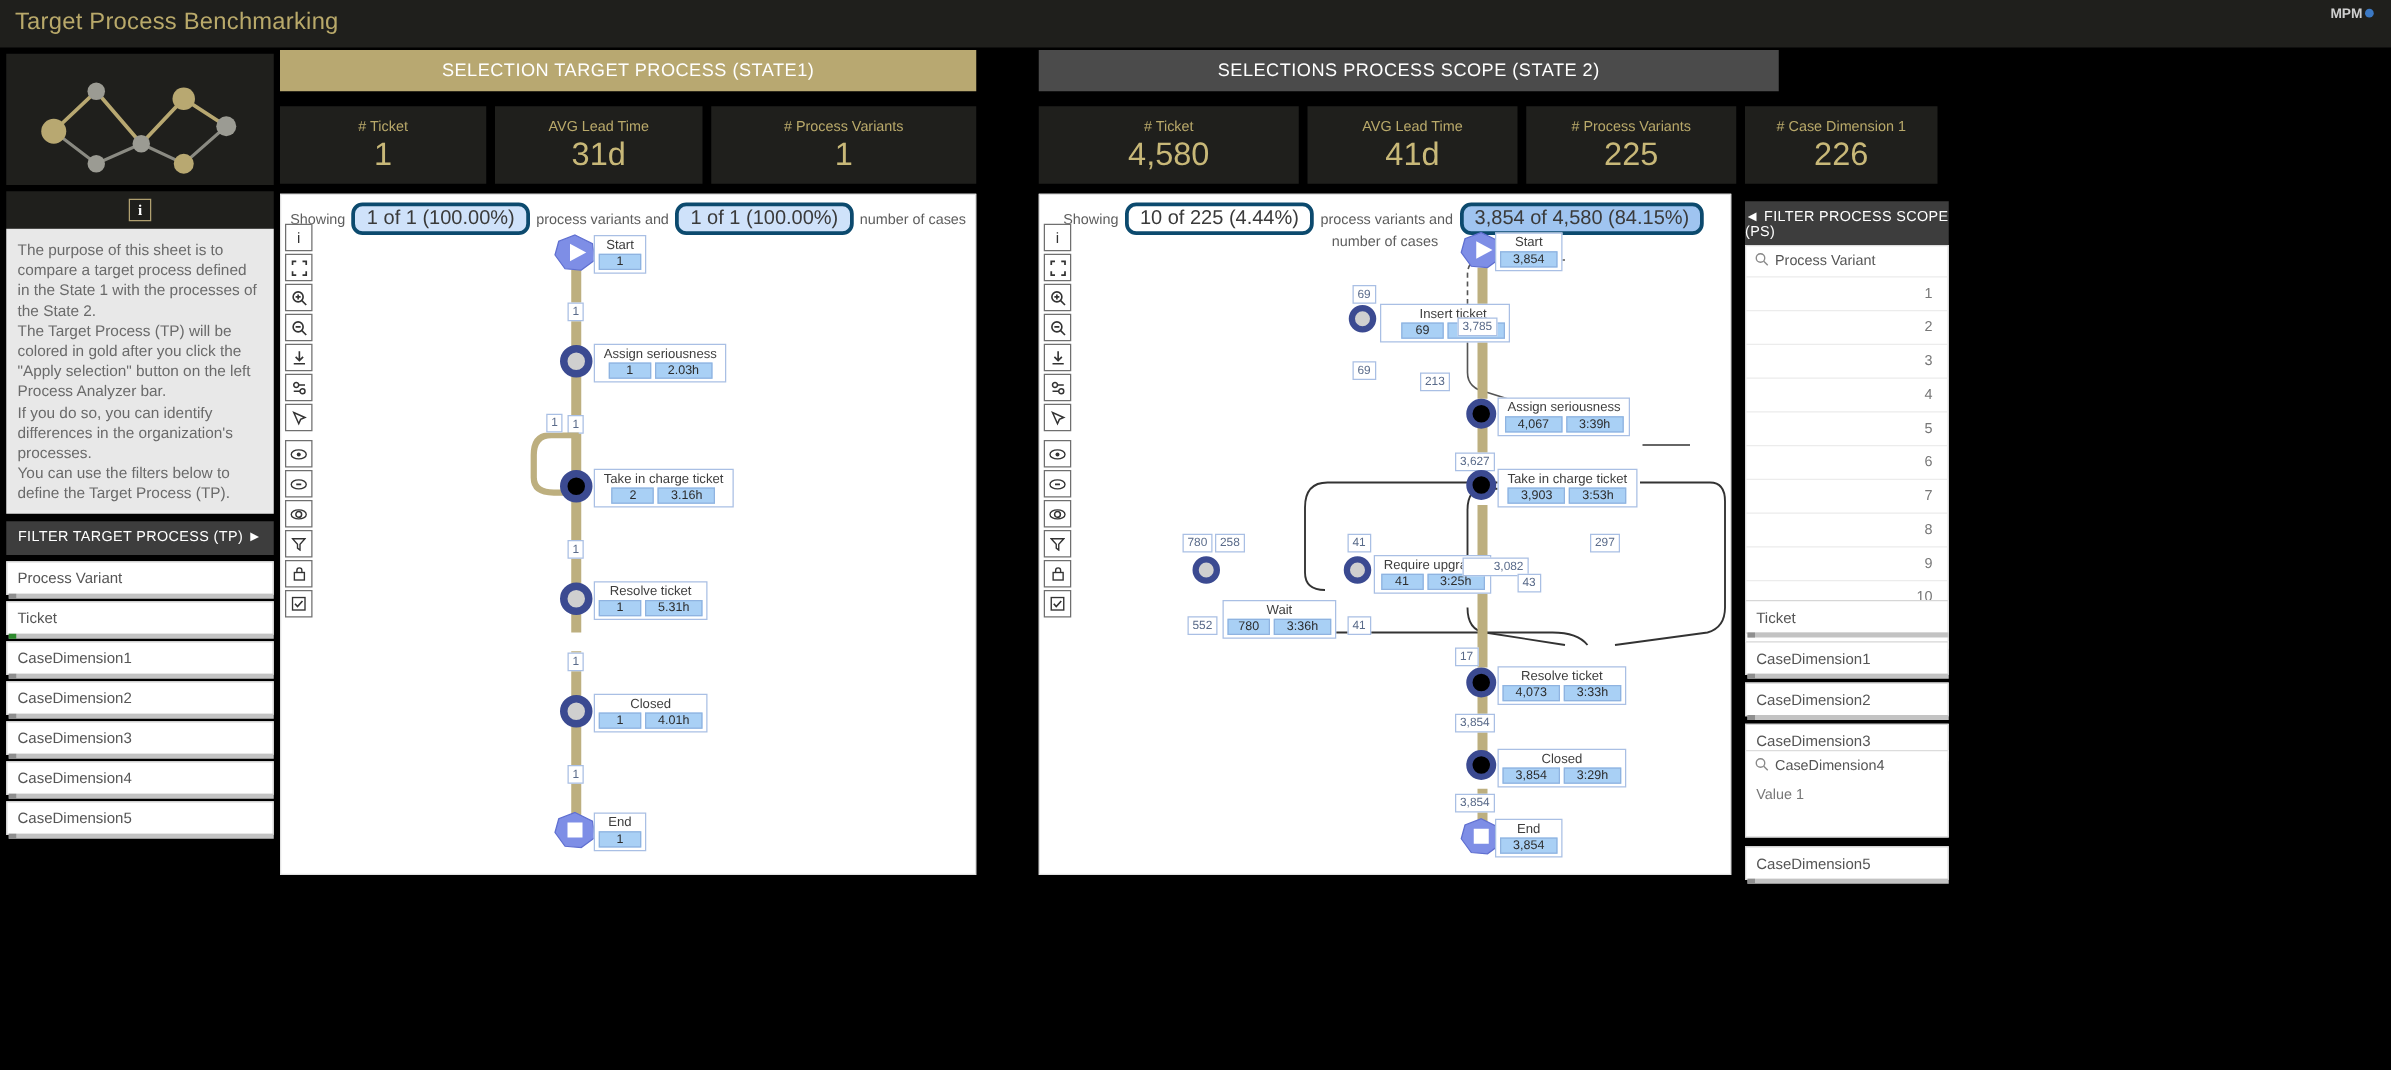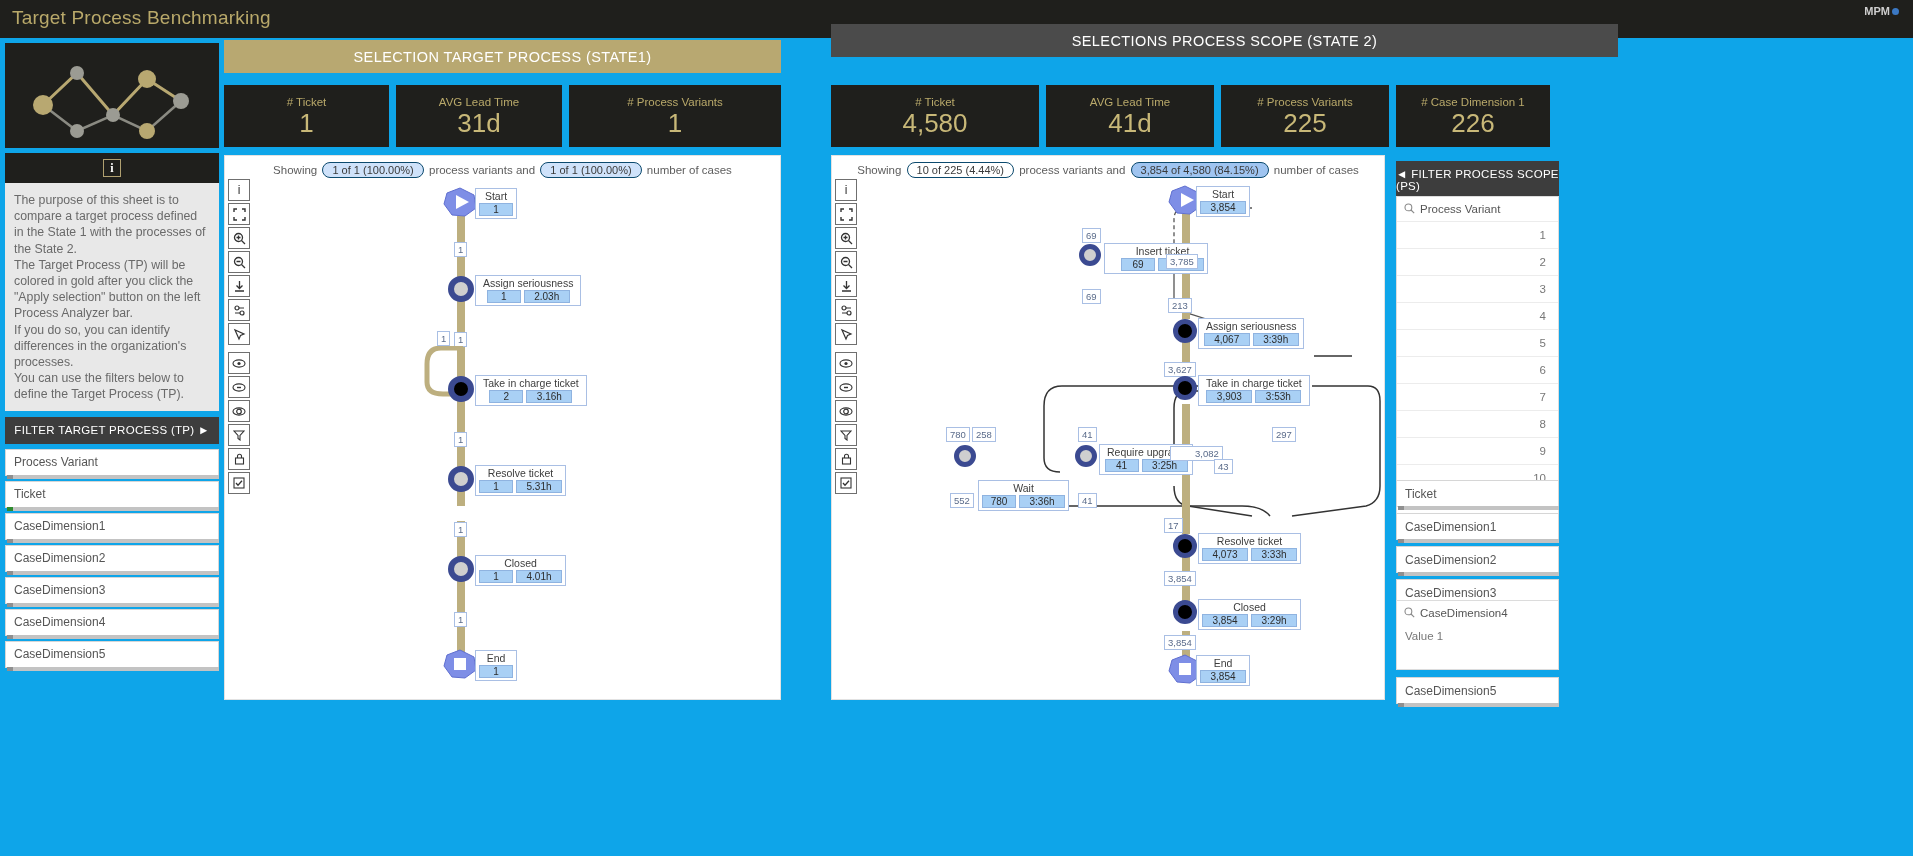--- a/index.html
+++ b/index.html
@@ -3,21 +3,21 @@
 <meta charset="utf-8">
 <style>
   * { box-sizing: border-box; }
   html, body {
     margin: 0; padding: 0;
     width: 1913px; height: 856px;
     background: #f0f0f0;
     font-family: "Liberation Sans", sans-serif;
     overflow: hidden;
   }
-  .app { position: relative; width: 1913px; height: 856px; background: #0ea5e9; }
+  .app { position: relative; width: 1913px; height: 856px; background: #000000; }
 
   
   .topbar {
     position: absolute; left: 0; top: 0; width: 1913px; height: 38px;
     background: #1f1f1c;
   }
   .topbar-title {
     position: absolute; left: 12px; top: 7px;
     font-size: 19px; color: #b9a96a; letter-spacing: .2px;
   }
@@ -75,22 +75,22 @@
   .kpi .val { color: #c8b878; font-size: 26px; line-height: 28px; }
 
   .canvas {
     position: absolute; background: #fff; border: 1px solid #e2e2e2;
   }
   .showing {
     position: absolute; top: 6px; width: 100%; text-align: center;
     font-size: 11.5px; color: #5d5d5d;
   }
   .pill {
-    display: inline-block; border: 1px solid #0c4a6e; border-radius: 9px;
-    padding: 1px 9px; font-size: 11px; color: #3a3a3a; margin: 0 2px;
+    display: inline-block; border: 3px solid #0c4a6e; border-radius: 9px;
+    padding: 1px 9px; font-size: 16px; color: #3a3a3a; margin: 0 2px;
   }
   .pill.fill { background: #9fc4f0; }
   .pill.light { background: #cfe2fa; }
 
   
   .tools { position: absolute; width: 22px; }
   .tool {
     width: 22px; height: 22px; margin-bottom: 2px; background: #fff;
     border: 1px solid #6f6f6f; display: flex; align-items: center; justify-content: center;
     font-size: 12px; color: #333;
@@ -376,21 +376,21 @@
       <rect x="11" y="9" width="12" height="12" fill="#fff"></rect>
     </svg>
     <div class="lbl" style="left:250px; top:494px;">
       <span class="t">End</span>
       <span class="vals">
           <span class="v">1</span>
         </span>
     </div>
   </div>
 
-  <div class="panel-hd hd-gray" style="left:831px; top:24px; width:787px;">SELECTIONS PROCESS SCOPE (STATE 2)</div>
+  <div class="panel-hd hd-gray" style="left:831px; top:40px; width:592px;">SELECTIONS PROCESS SCOPE (STATE 2)</div>
 
   <div class="kpi" style="left:831px; top:85px; width:208px;">
     <div class="lab"># Ticket</div>
     <div class="val">4,580</div>
   </div>
   <div class="kpi" style="left:1046px; top:85px; width:168px;">
     <div class="lab">AVG Lead Time</div>
     <div class="val">41d</div>
   </div>
   <div class="kpi" style="left:1221px; top:85px; width:168px;">
@@ -527,21 +527,21 @@
     <div class="lbl" style="left:272px; top:87px;padding-left:16px;">
       <span class="t">Insert ticket</span>
       <span class="vals">
         <span class="v">69</span>
         <span class="v wide">4:12h</span>
       </span>
     </div>
     <div class="edgebox" style="left:334px; top:98px; min-width:30px;">3,785</div>
     <div class="edgebox" style="left:250px; top:133px;">69</div>
 
-    <div class="edgebox" style="left:336px; top:142px;">213</div>
+    <div class="edgebox" style="left:304px; top:142px;">213</div>
 
     <div class="ring dark" style="left:341px; top:163px; width:24px; height:24px; border-width:5px;"></div>
     <div class="lbl" style="left:366px; top:162px;">
       <span class="t">Assign seriousness</span>
       <span class="vals">
         <span class="v wide">4,067</span>
         <span class="v wide">3:39h</span>
       </span>
     </div>
     <div class="edgebox" style="left:332px; top:206px; min-width:30px;">3,627</div>

